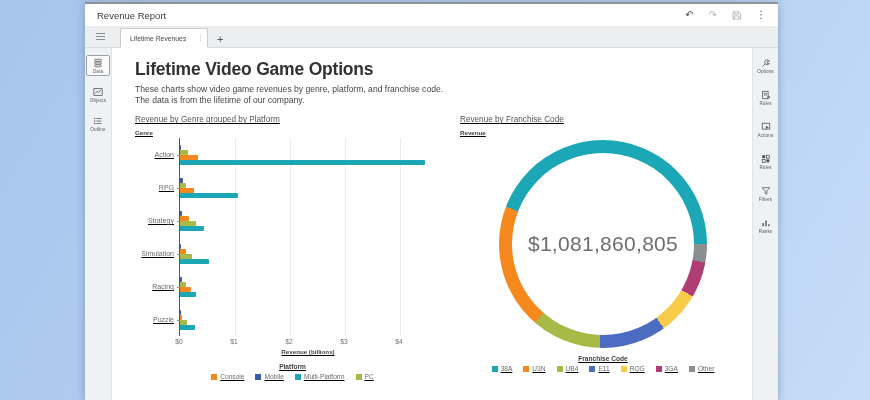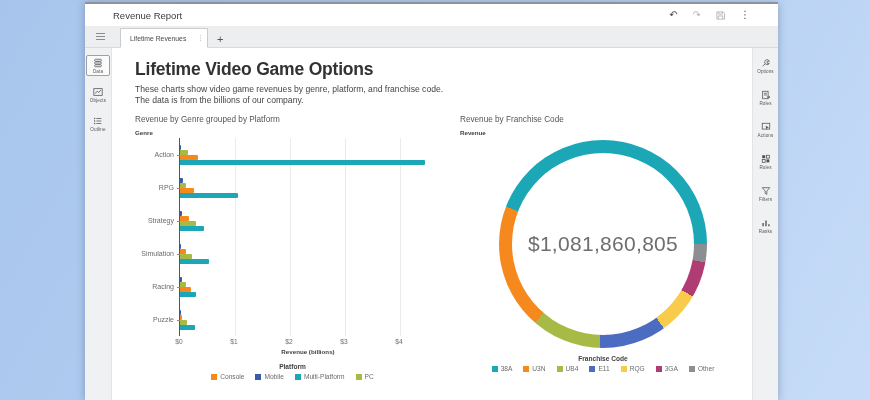--- a/index.html
+++ b/index.html
@@ -10,21 +10,21 @@
     background:linear-gradient(120deg,#a7c5ec 0%,#b6cff2 55%,#c6dcf8 100%);
     position:relative;
   }
   .window{
     position:absolute; left:85px; top:2px; width:693px; height:398px;
     background:#fff; border-top:2px solid #8f9396;
     box-shadow:0 1px 8px rgba(40,60,90,.35);
     display:flex; flex-direction:column;
   }
   
-  .titlebar{ height:23px; display:flex; align-items:center; padding:0 28px; border-bottom:1px solid #ececec; background:#fff; flex:none;}
+  .titlebar{ height:23px; display:flex; align-items:center; padding:0 12px; border-bottom:1px solid #ececec; background:#fff; flex:none;}
   .app-title{ font-size:9.5px; color:#3c3c3c; flex:1; }
   .tb-icons{ display:flex; gap:15px; align-items:center; }
   .tb-btn{ font-size:10px; color:#4b4b4b; line-height:1; cursor:default; }
   .tb-btn.disabled{ color:#b8b8b8; }
   .tb-btn svg{ display:block; }
   
   .tabstrip{ height:21px; background:#eceef0; border-bottom:1px solid #d8dadc; display:flex; align-items:flex-end; padding-left:5px; flex:none; }
   .hamburger{ width:16px; height:16px; margin:0 2px 3px 2px; display:flex; flex-direction:column; justify-content:center; gap:2px; }
   .hamburger i{ display:block; height:1px; background:#8a8d90; width:9px; margin:0 auto; }
   .tab{ width:88px; height:20px; background:#fff; border:1px solid #c9cbcd; border-bottom:1px solid #fff; margin-left:10px; margin-bottom:-1px;
@@ -39,21 +39,21 @@
   .rail-right{ width:26px; border-left:1px solid #e2e4e6; gap:11px; }
   .rail-item{ width:24px; display:flex; flex-direction:column; align-items:center; gap:1px; padding:2px 0 1px; border:1px solid transparent; border-radius:2px; }
   .rail-item.selected{ border-color:#9ba1a6; background:#fbfbfb; }
   .rail-lbl{ font-size:4.6px; color:#595959; letter-spacing:.1px; }
   .rail-item svg{ width:10px; height:10px; }
   
   .content{ flex:1; background:#fff; padding:11px 6px 0 23px; min-width:0; }
   .page-title{ font-size:17.5px; font-weight:bold; color:#323232; margin:0 0 4px; letter-spacing:-.2px; }
   .page-sub{ font-size:8.6px; color:#454545; line-height:1.3; }
   .page-sub span{ display:block; }
-  .charts{ display:flex; margin-top:9px; }
+  .charts{ display:flex; margin-top:9px;text-decoration:underline; }
   .chart-title{ font-size:8.2px; color:#555; margin-bottom:5px; }
   .mini-axis-label{ font-size:6.2px; font-weight:bold; color:#3f3f3f; }
   
   .chart-bar{ width:315px; flex:none; }
   .bc-body{ display:flex; margin-top:2px; }
   .bc-labels{ width:44px; flex:none; }
   .bc-label{ height:33px; display:flex; align-items:center; justify-content:flex-end; padding-right:5px; font-size:7px; color:#6b6b6b; }
   .bc-plot{ position:relative; width:258px; height:198px; border-left:1px solid #555; }
   .gridline{ position:absolute; top:0; bottom:0; width:1px; background:#ebebeb; }
   .bc-group{ position:absolute; left:0; width:100%; height:33px; display:flex; flex-direction:column; justify-content:center; }
@@ -135,21 +135,21 @@
             <line x1="4" y1="9" x2="10" y2="9" stroke="#4f4f4f"></line>
           </svg>
           <span class="rail-lbl">Outline</span>
         </div>
       </div>
 
     <div class="content">
       <div class="page-title">Lifetime Video Game Options</div>
       <div class="page-sub">
         <span>These charts show video game revenues by genre, platform, and franchise code.</span>
-        <span>The data is from the billions of our company.</span>
+        <span>The data is from the lifetime of our company.</span>
       </div>
 
       <div class="charts">
 
         <div class="chart-bar">
           <div class="chart-title">Revenue by Genre grouped by Platform</div>
           <div class="mini-axis-label">Genre</div>
           <div class="bc-body">
             <div class="bc-labels" id="bc-labels">
                 <div class="bc-label">Action</div>

